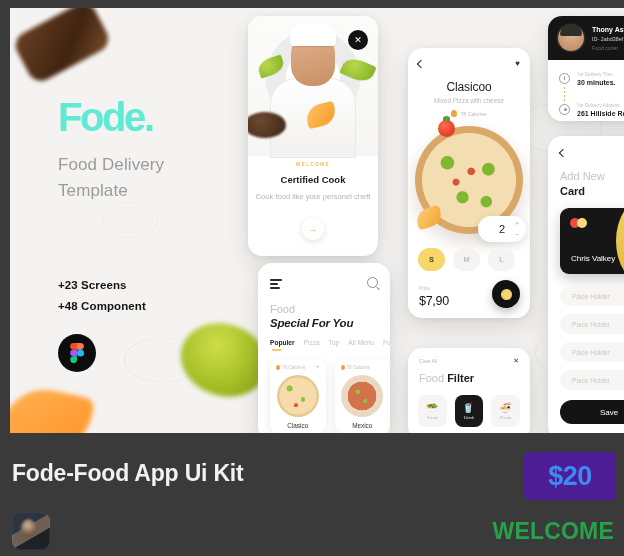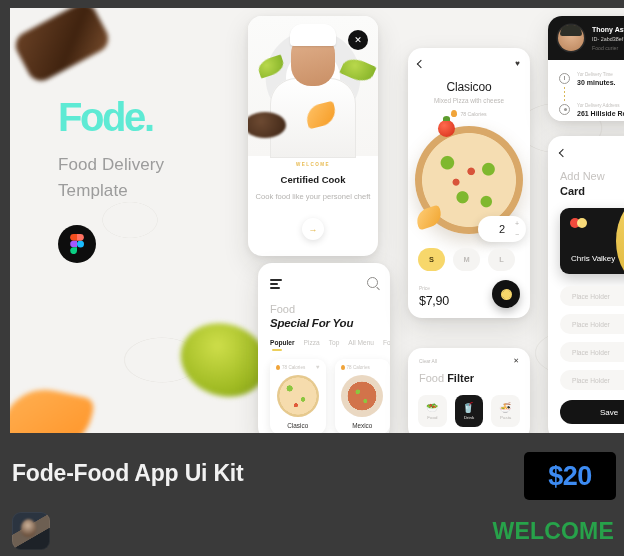--- a/index.html
+++ b/index.html
@@ -337,21 +337,21 @@
     display:flex; align-items:center; justify-content:center;
   }
 
   
   .meta-title {
     position:absolute; left:12px; top:460px;
     font-size:23px; font-weight:700; color:#f2f2f2; letter-spacing:-.2px;
   }
   .price-badge {
     position:absolute; right:8px; top:452px; width:92px; height:48px;
-    background:#000000; border-radius:5px;
+    background:#4c1d95; border-radius:5px;
     display:flex; align-items:center; justify-content:center;
   }
   .price-badge span { font-size:27px; font-weight:700; color:#3d8bf2; letter-spacing:-.5px; }
 
   .byline { position:absolute; left:12px; top:512px; display:flex; align-items:center; }
   .byline-avatar {
     width:38px; height:38px; border-radius:9px; overflow:hidden; flex:0 0 auto;
     background:linear-gradient(150deg,#2b3440 0 38%, #6d5f52 39% 62%, #1d2228 63%);
     box-shadow:inset 0 0 0 1px rgba(255,255,255,.06);
     position:relative;
@@ -382,20 +382,24 @@
     <div class="doodles"></div>
 
     <div class="blob blob-choc"></div>
     <div class="blob blob-lime"></div>
     <div class="blob blob-orange"></div>
 
     <div class="hero">
       <div class="hero-title">Fode.</div>
       <div class="hero-sub" style="white-space:pre-line">Food Delivery
 Template</div>
+      <div class="hero-stats">
+        <div class="hero-stat">+23 Screens</div>
+        <div class="hero-stat">+48 Component</div>
+      </div>
       <div class="figma-badge">
         <svg width="14" height="20" viewBox="0 0 14 20">
           <circle cx="10.5" cy="10" r="3.5" fill="#1abcfe"></circle>
           <path d="M3.5 0h3.5v6.7H3.5a3.35 3.35 0 010-6.7z" fill="#f24e1e"></path>
           <path d="M7 0h3.5a3.35 3.35 0 010 6.7H7z" fill="#ff7262"></path>
           <path d="M3.5 6.7h3.5v6.6H3.5a3.3 3.3 0 010-6.6z" fill="#a259ff"></path>
           <path d="M3.5 13.3h3.5V17a3.4 3.4 0 11-3.5-3.7z" fill="#0acf83"></path>
         </svg>
       </div>
     </div>

